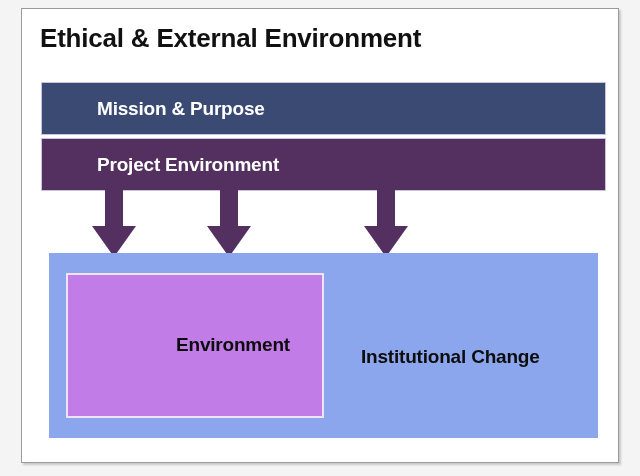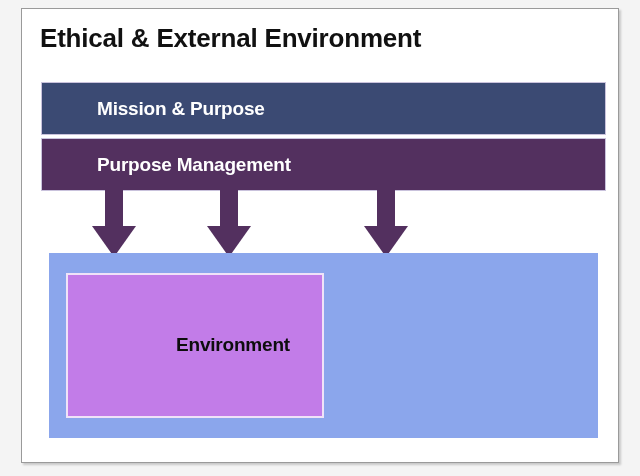--- a/index.html
+++ b/index.html
@@ -165,38 +165,39 @@
 
   <div class="diagram-frame">
 
     <div class="diagram-title">Ethical &amp; External Environment</div>
 
     <div class="layer-bar" id="bar-mission">
       <span class="bar-label">Mission &amp; Purpose</span>
     </div>
 
     <div class="layer-bar" id="bar-project">
-      <span class="bar-label">Purpose Management</span>
+      <span class="bar-label">Project Environment</span>
     </div>
 
     <div class="arrow" id="arrow-1">
       <div class="shaft"></div>
       <div class="head"></div>
     </div>
     <div class="arrow" id="arrow-2">
       <div class="shaft"></div>
       <div class="head"></div>
     </div>
     <div class="arrow" id="arrow-3">
       <div class="shaft"></div>
       <div class="head"></div>
     </div>
 
     <div id="box-institutional-change">
 
+      <div class="box-label" id="label-institutional-change">Institutional Change</div>
 
       <div id="box-technology">
 
         <div class="box-label" id="label-technology">Environment</div>
 
 
       </div>
     </div>
 
   </div>

